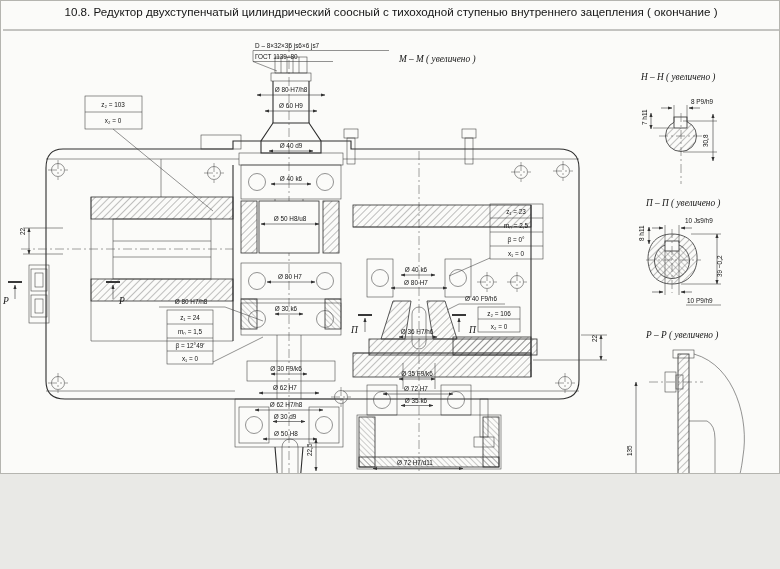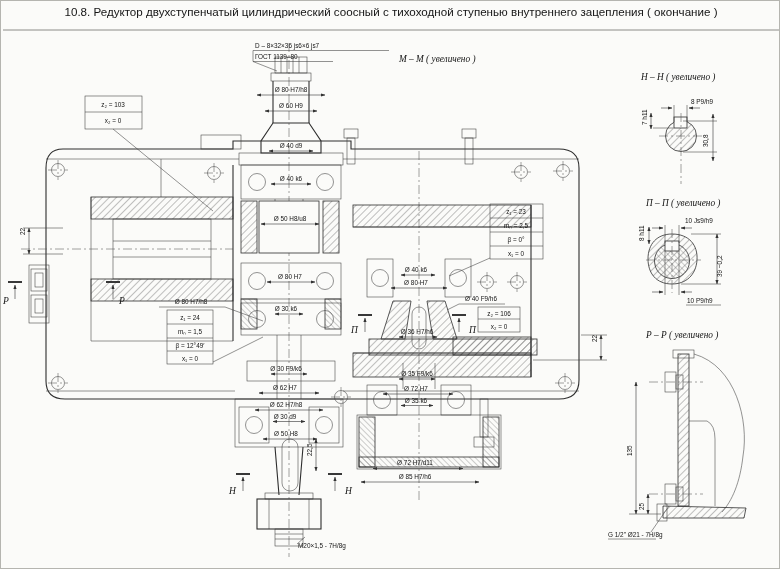--- a/index.html
+++ b/index.html
@@ -1,16 +1,16 @@
 <!DOCTYPE html>
 <html><head>
 <meta charset="utf-8">
 <style>
   html,body{margin:0;padding:0;background:#e9e9e6;}
-  .page{width:780px;height:569px;position:relative;background:#fbfbf9;
+  .page{width:780px;height:474px;position:relative;background:#fbfbf9;
         border:1px solid #b5b5b0;box-sizing:border-box;overflow:hidden;
         font-family:"Liberation Sans", sans-serif;}
   svg{position:absolute;left:0;top:0;}
   
   .ol{fill:none;stroke:#2e2e2e;stroke-width:1.1;}
   .th{fill:none;stroke:#3a3a3a;stroke-width:0.55;}
   .cl{fill:none;stroke:#555;stroke-width:0.55;stroke-dasharray:9 3 2 3;}
   .dm{fill:none;stroke:#333;stroke-width:0.6;}
   .hf{fill:url(#h1);stroke:#2e2e2e;stroke-width:0.8;}
   .hf2{fill:url(#h2);stroke:#2e2e2e;stroke-width:0.8;}

